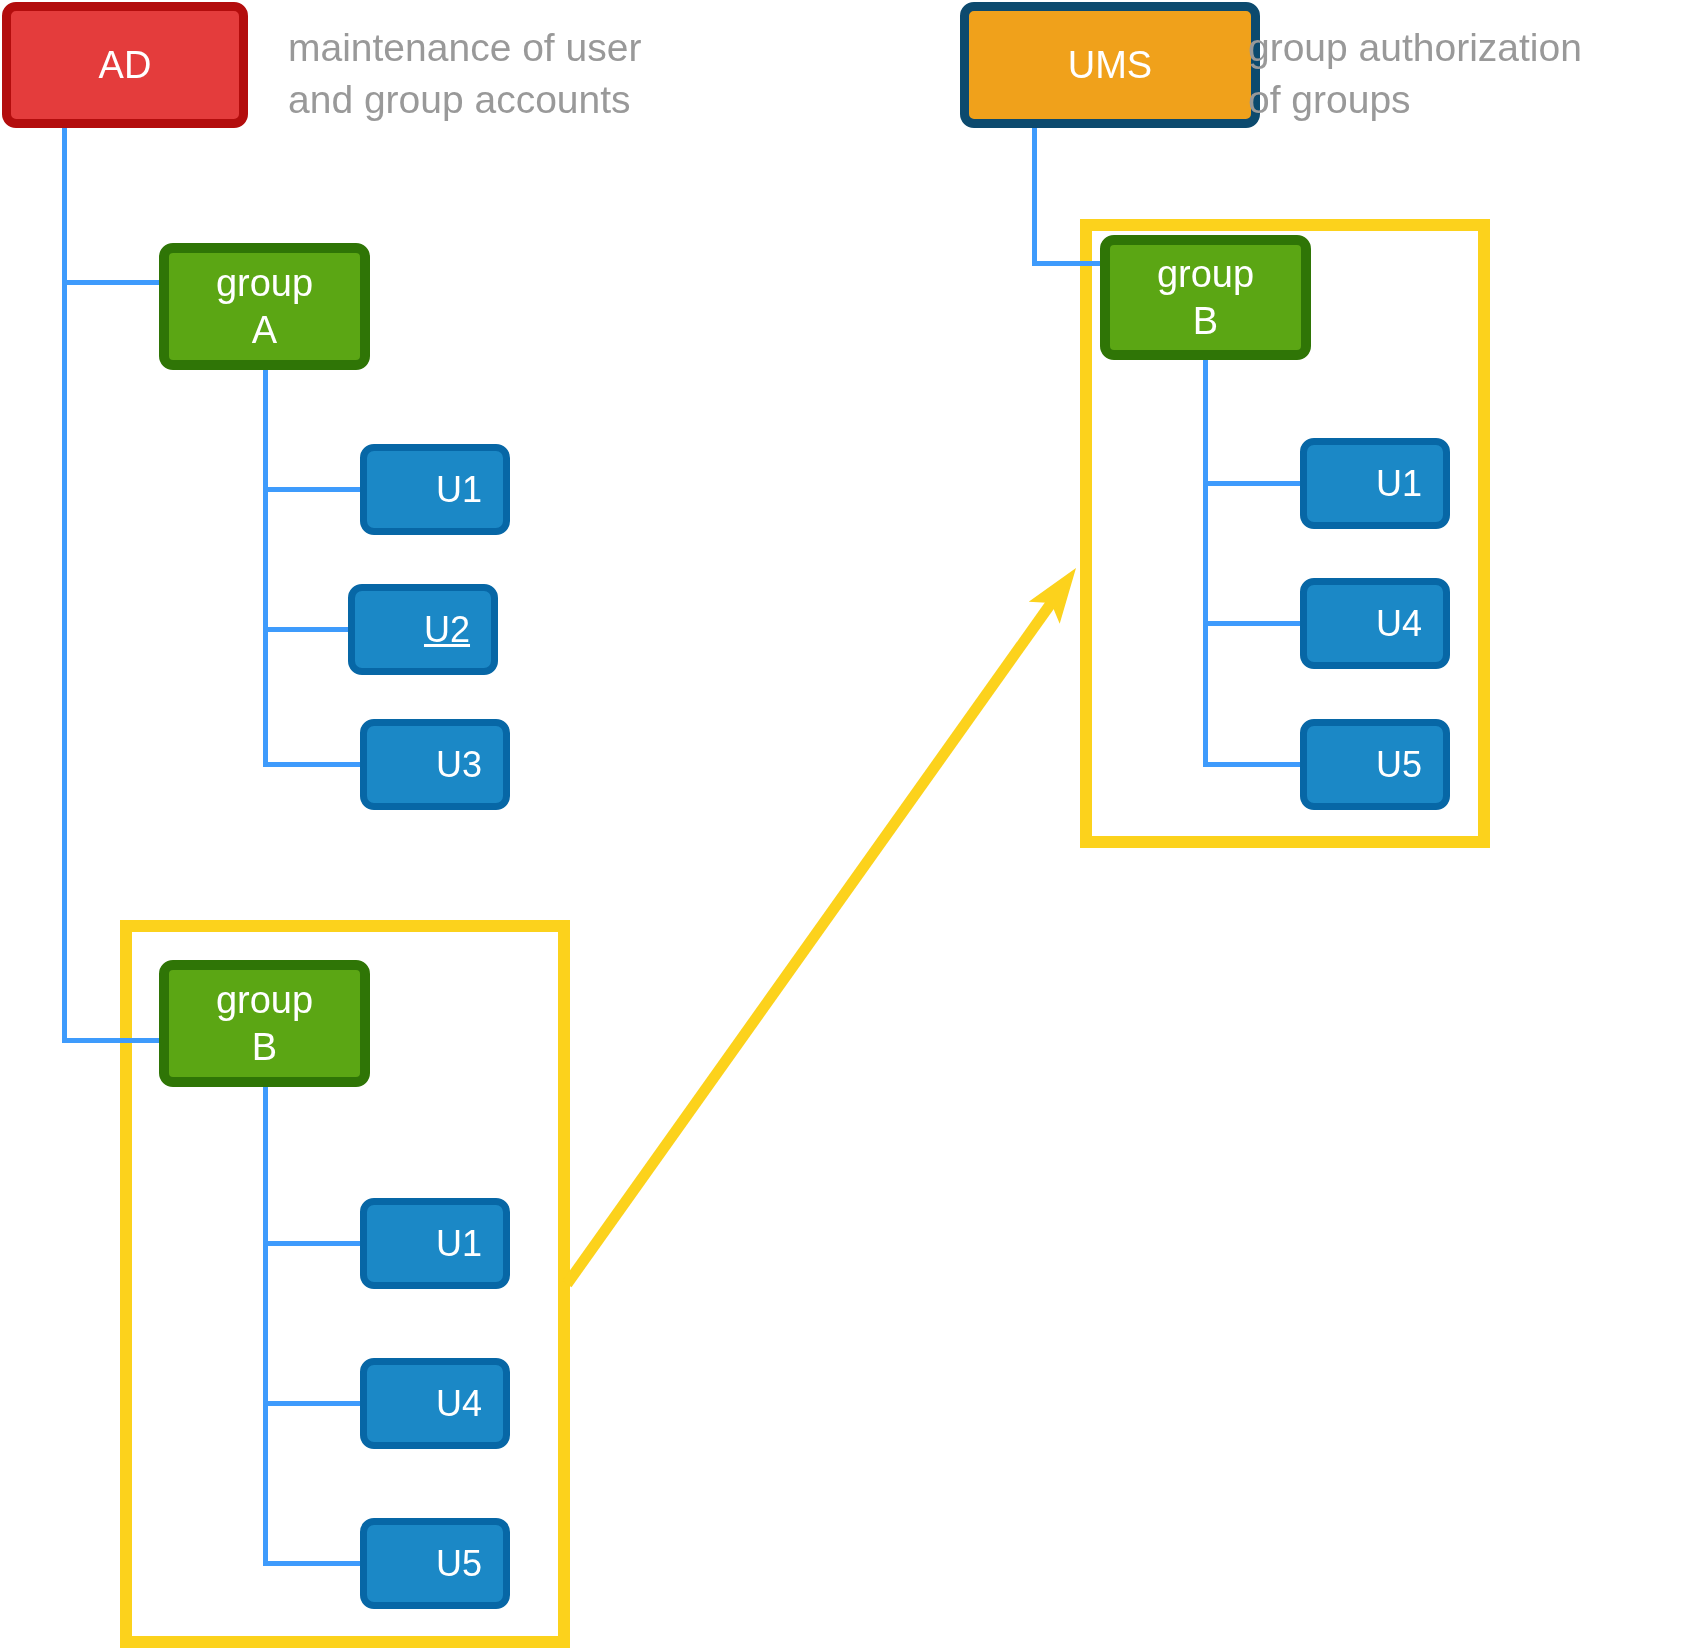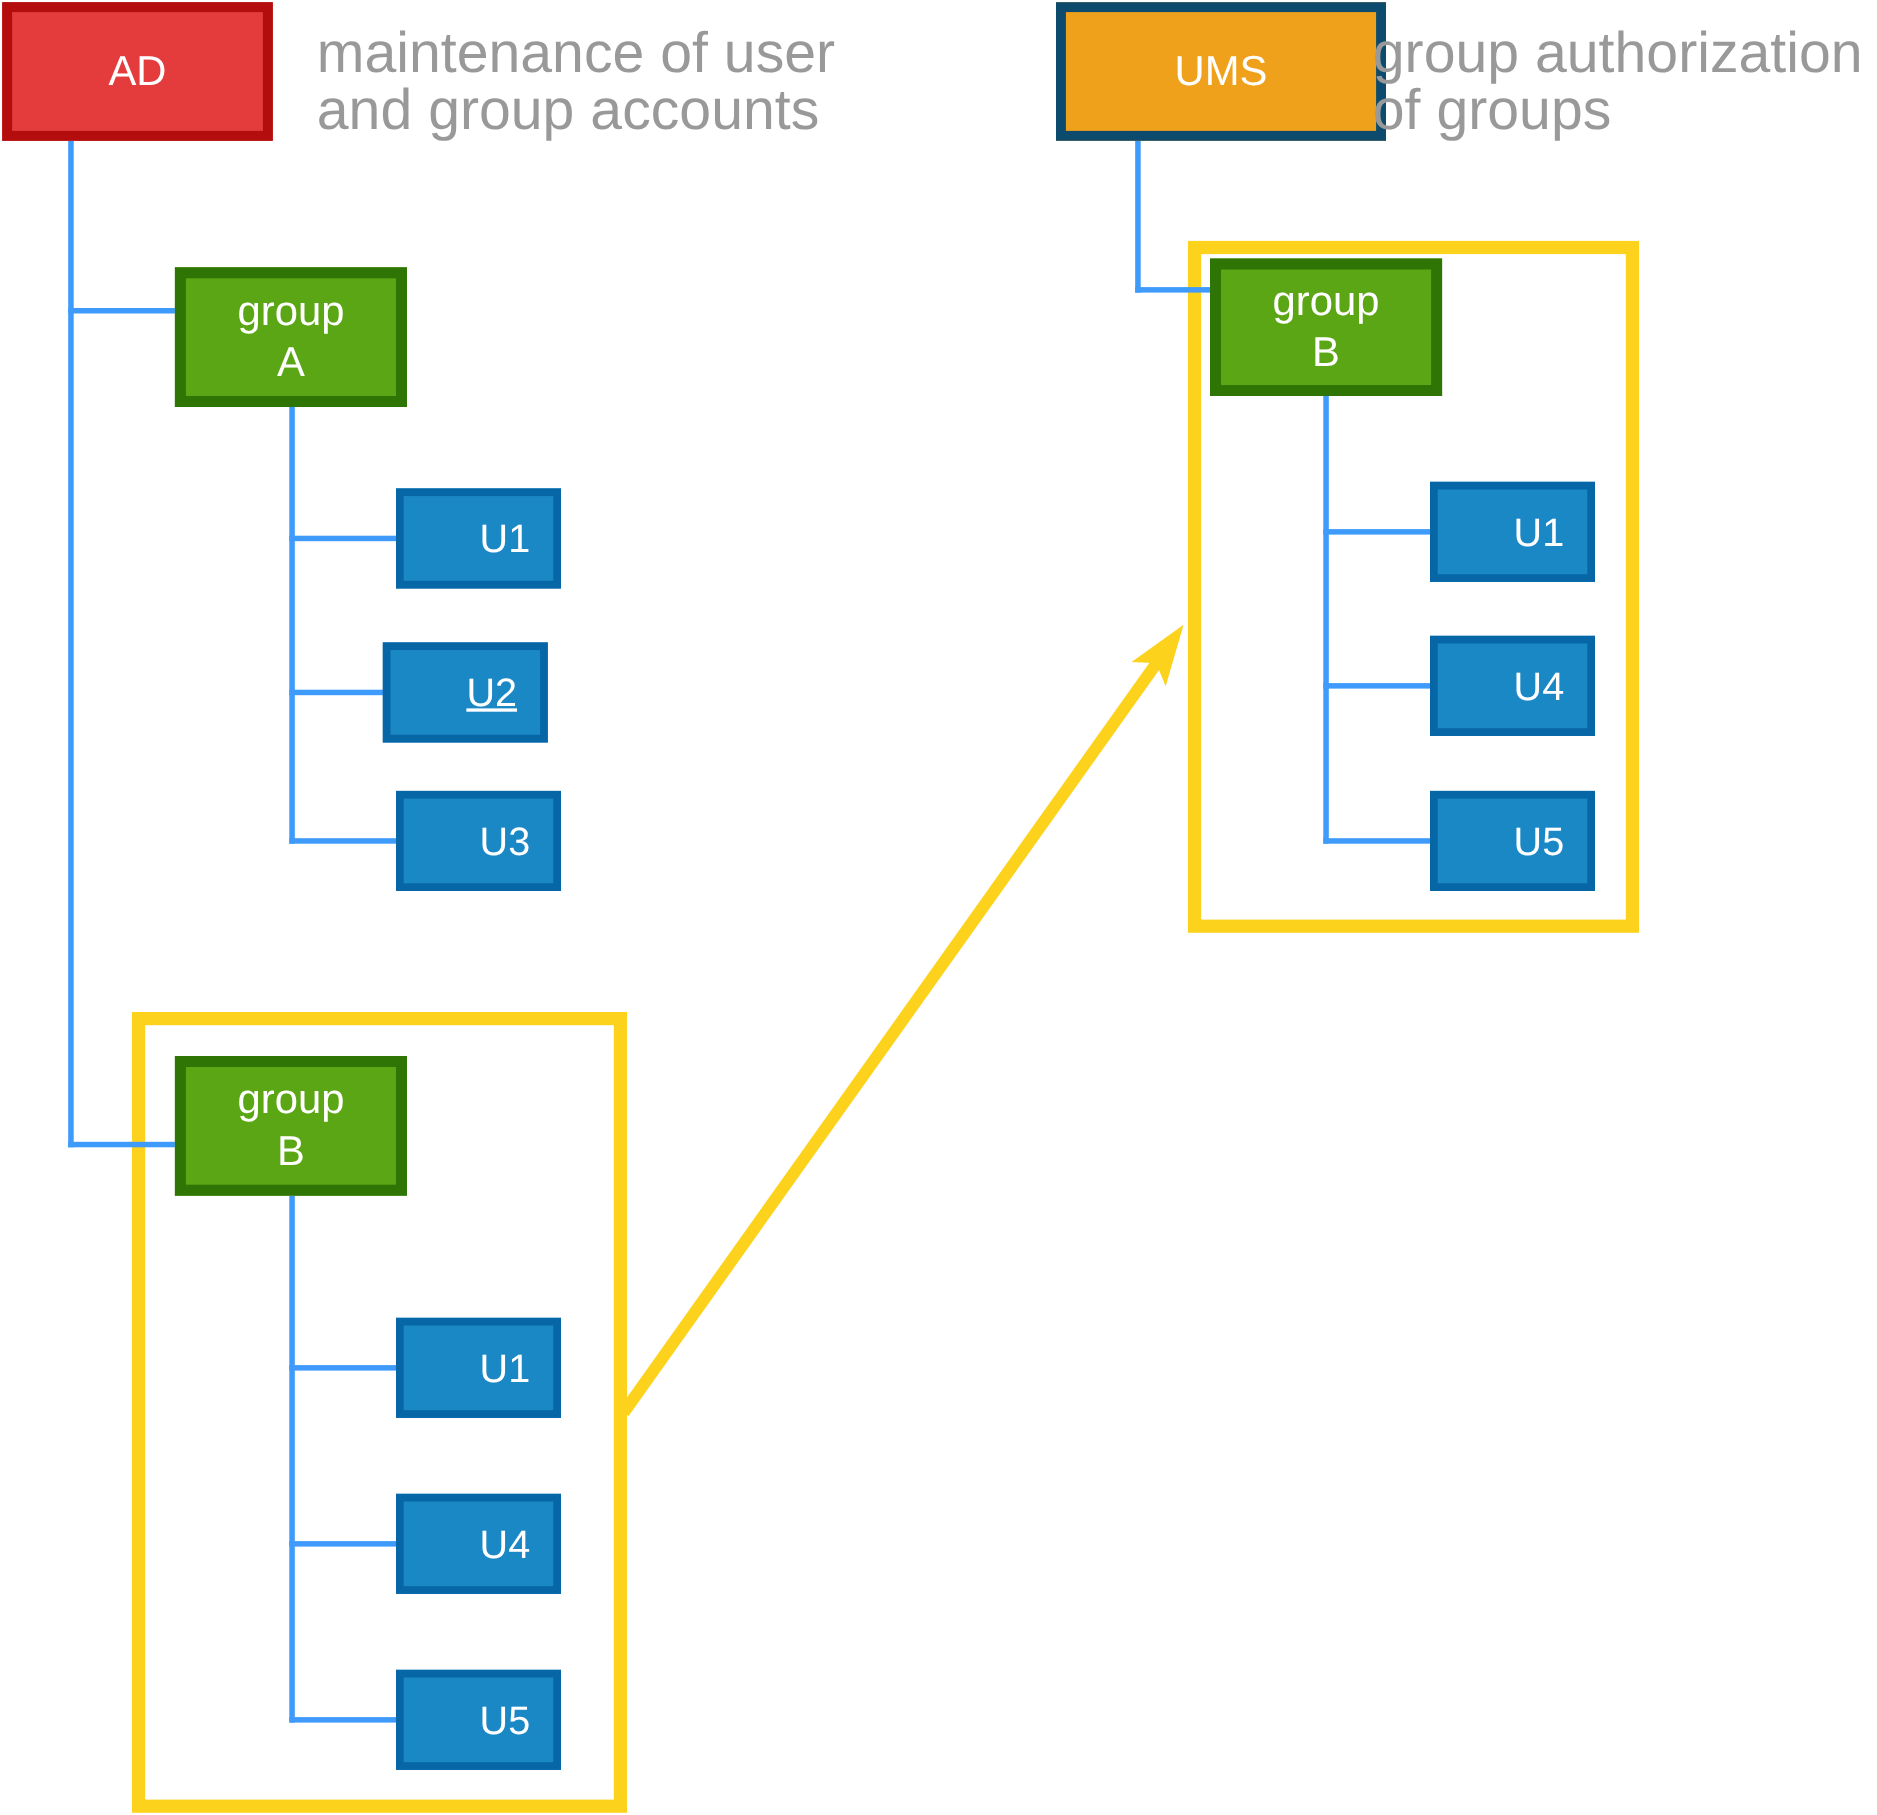--- a/index.html
+++ b/index.html
@@ -18,20 +18,21 @@
   
   .node {
     position: absolute;
     box-sizing: border-box;
     display: flex;
     flex-direction: column;
     align-items: center;
     justify-content: center;
     color: #ffffff;
     text-align: center;
+    border-radius: 14px;
   }
   .node-ad {
     left: 2px; top: 2px; width: 246px; height: 126px;
     background: #e43c3c;
     border: 9px solid #b30d0d;
     font-size: 38px;
   }
   .node-ums {
     left: 960px; top: 2px; width: 300px; height: 126px;
     background: #f0a11b;
@@ -67,21 +68,21 @@
   .container-right { left: 1080px; top: 219px; width: 410px; height: 629px; }
   
   .conn {
     position: absolute;
     background: #3e9bfc;
   }
   
   .annotation {
     position: absolute;
     color: #999999;
-    font-size: 52px;
+    font-size: 39px;
     line-height: 52px;
     white-space: nowrap;
   }
   .annotation-ad  { left: 288px;  top: 22px; }
   .annotation-ums { left: 1248px; top: 22px; }
   
   .arrow-svg {
     position: absolute;
     left: 0; top: 0;
     width: 1706px; height: 1650px;

